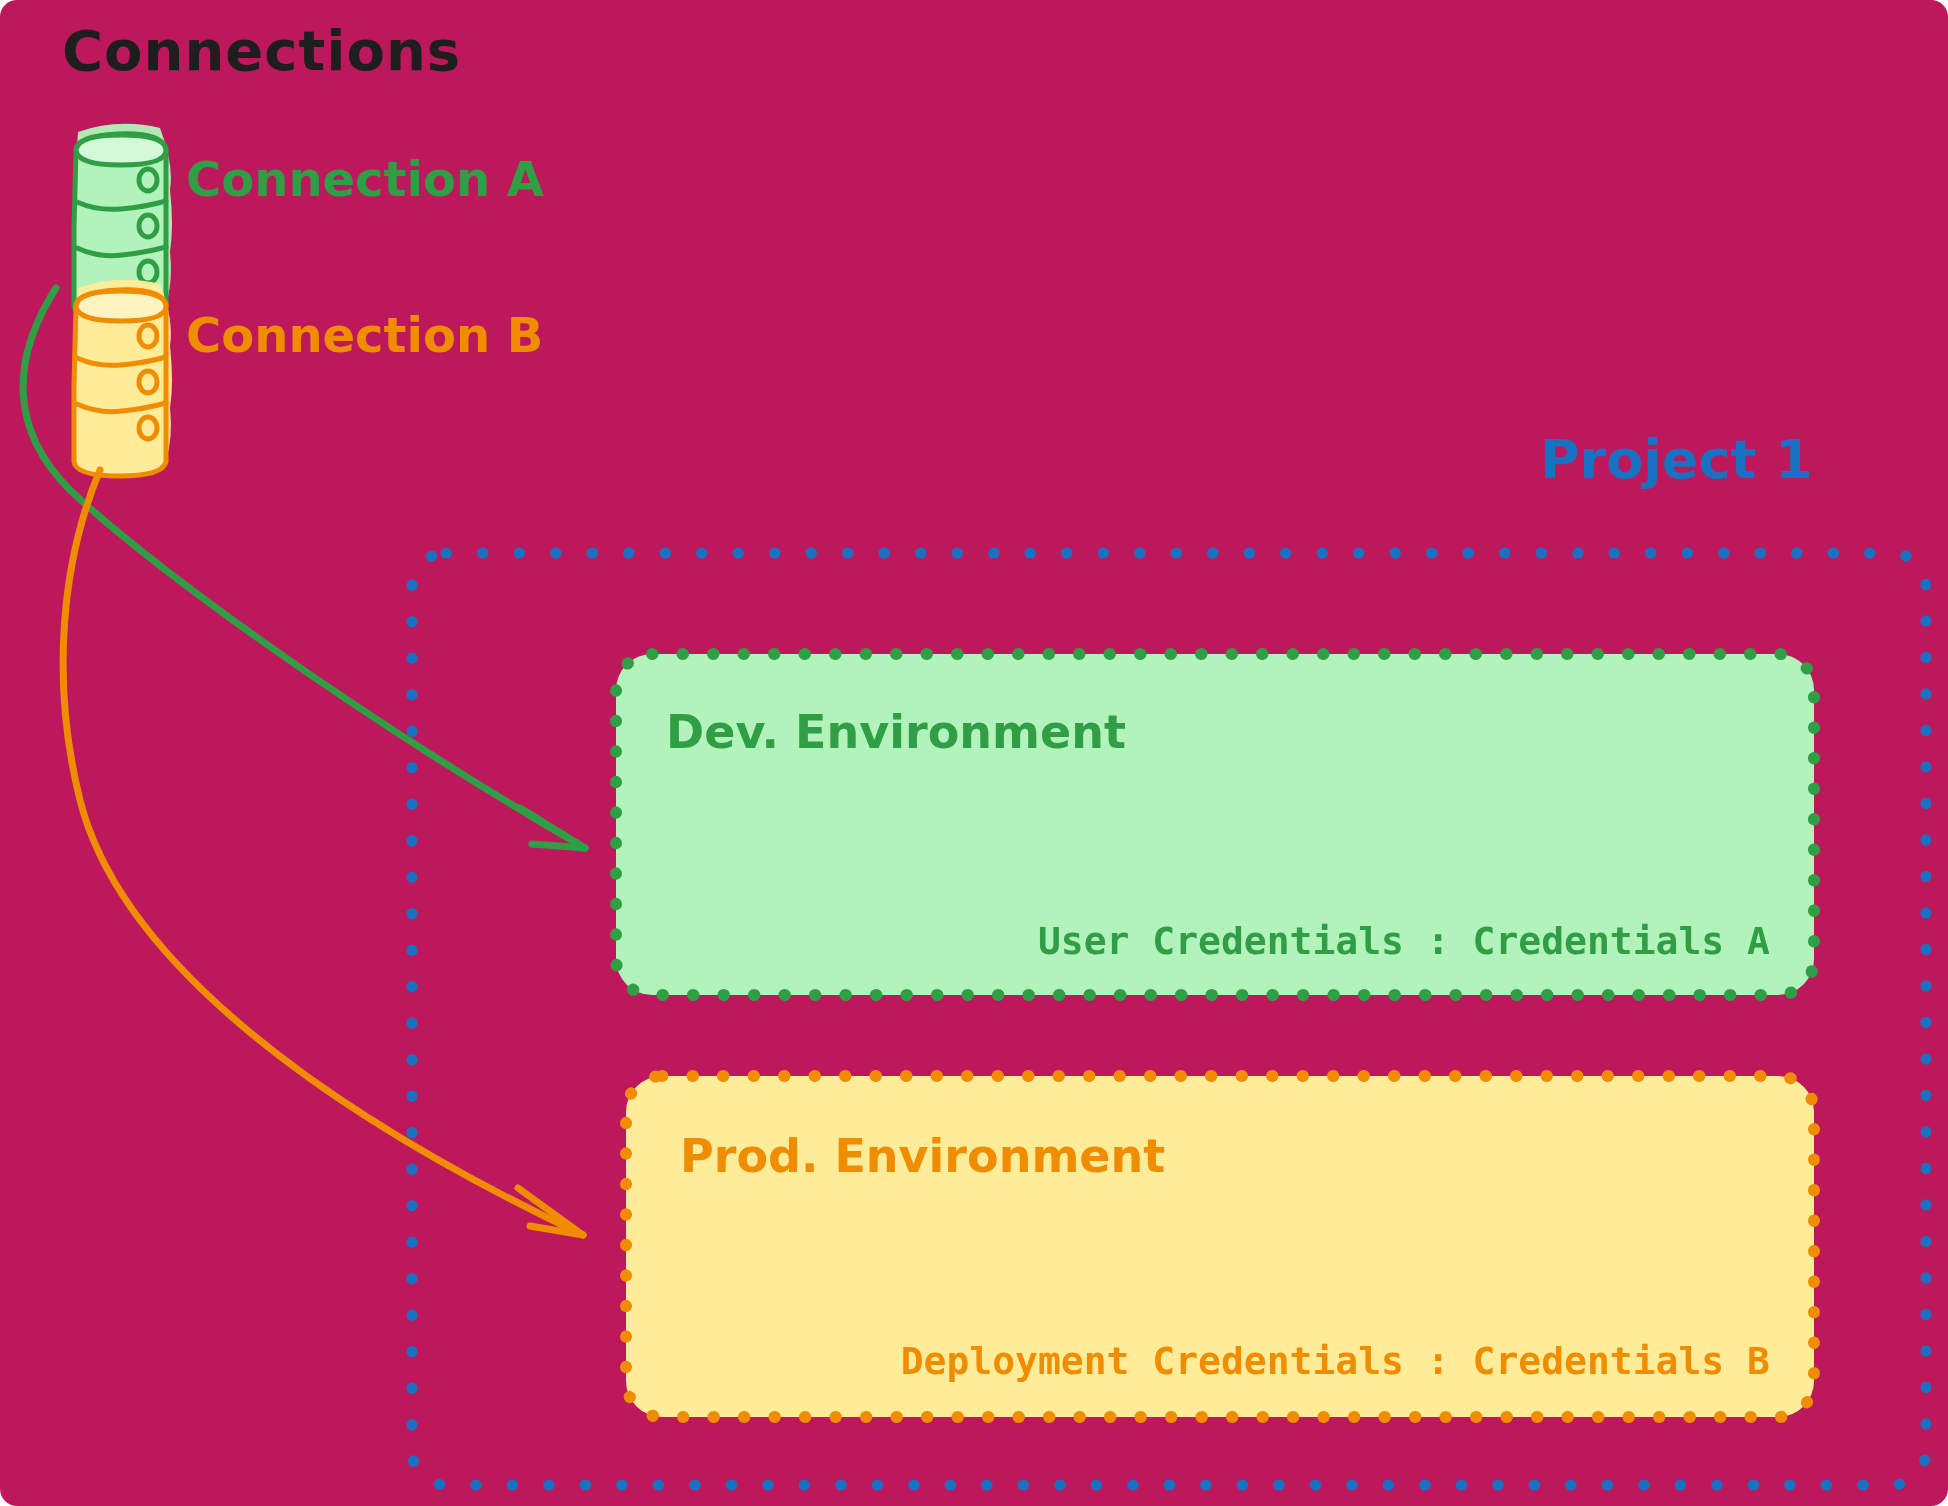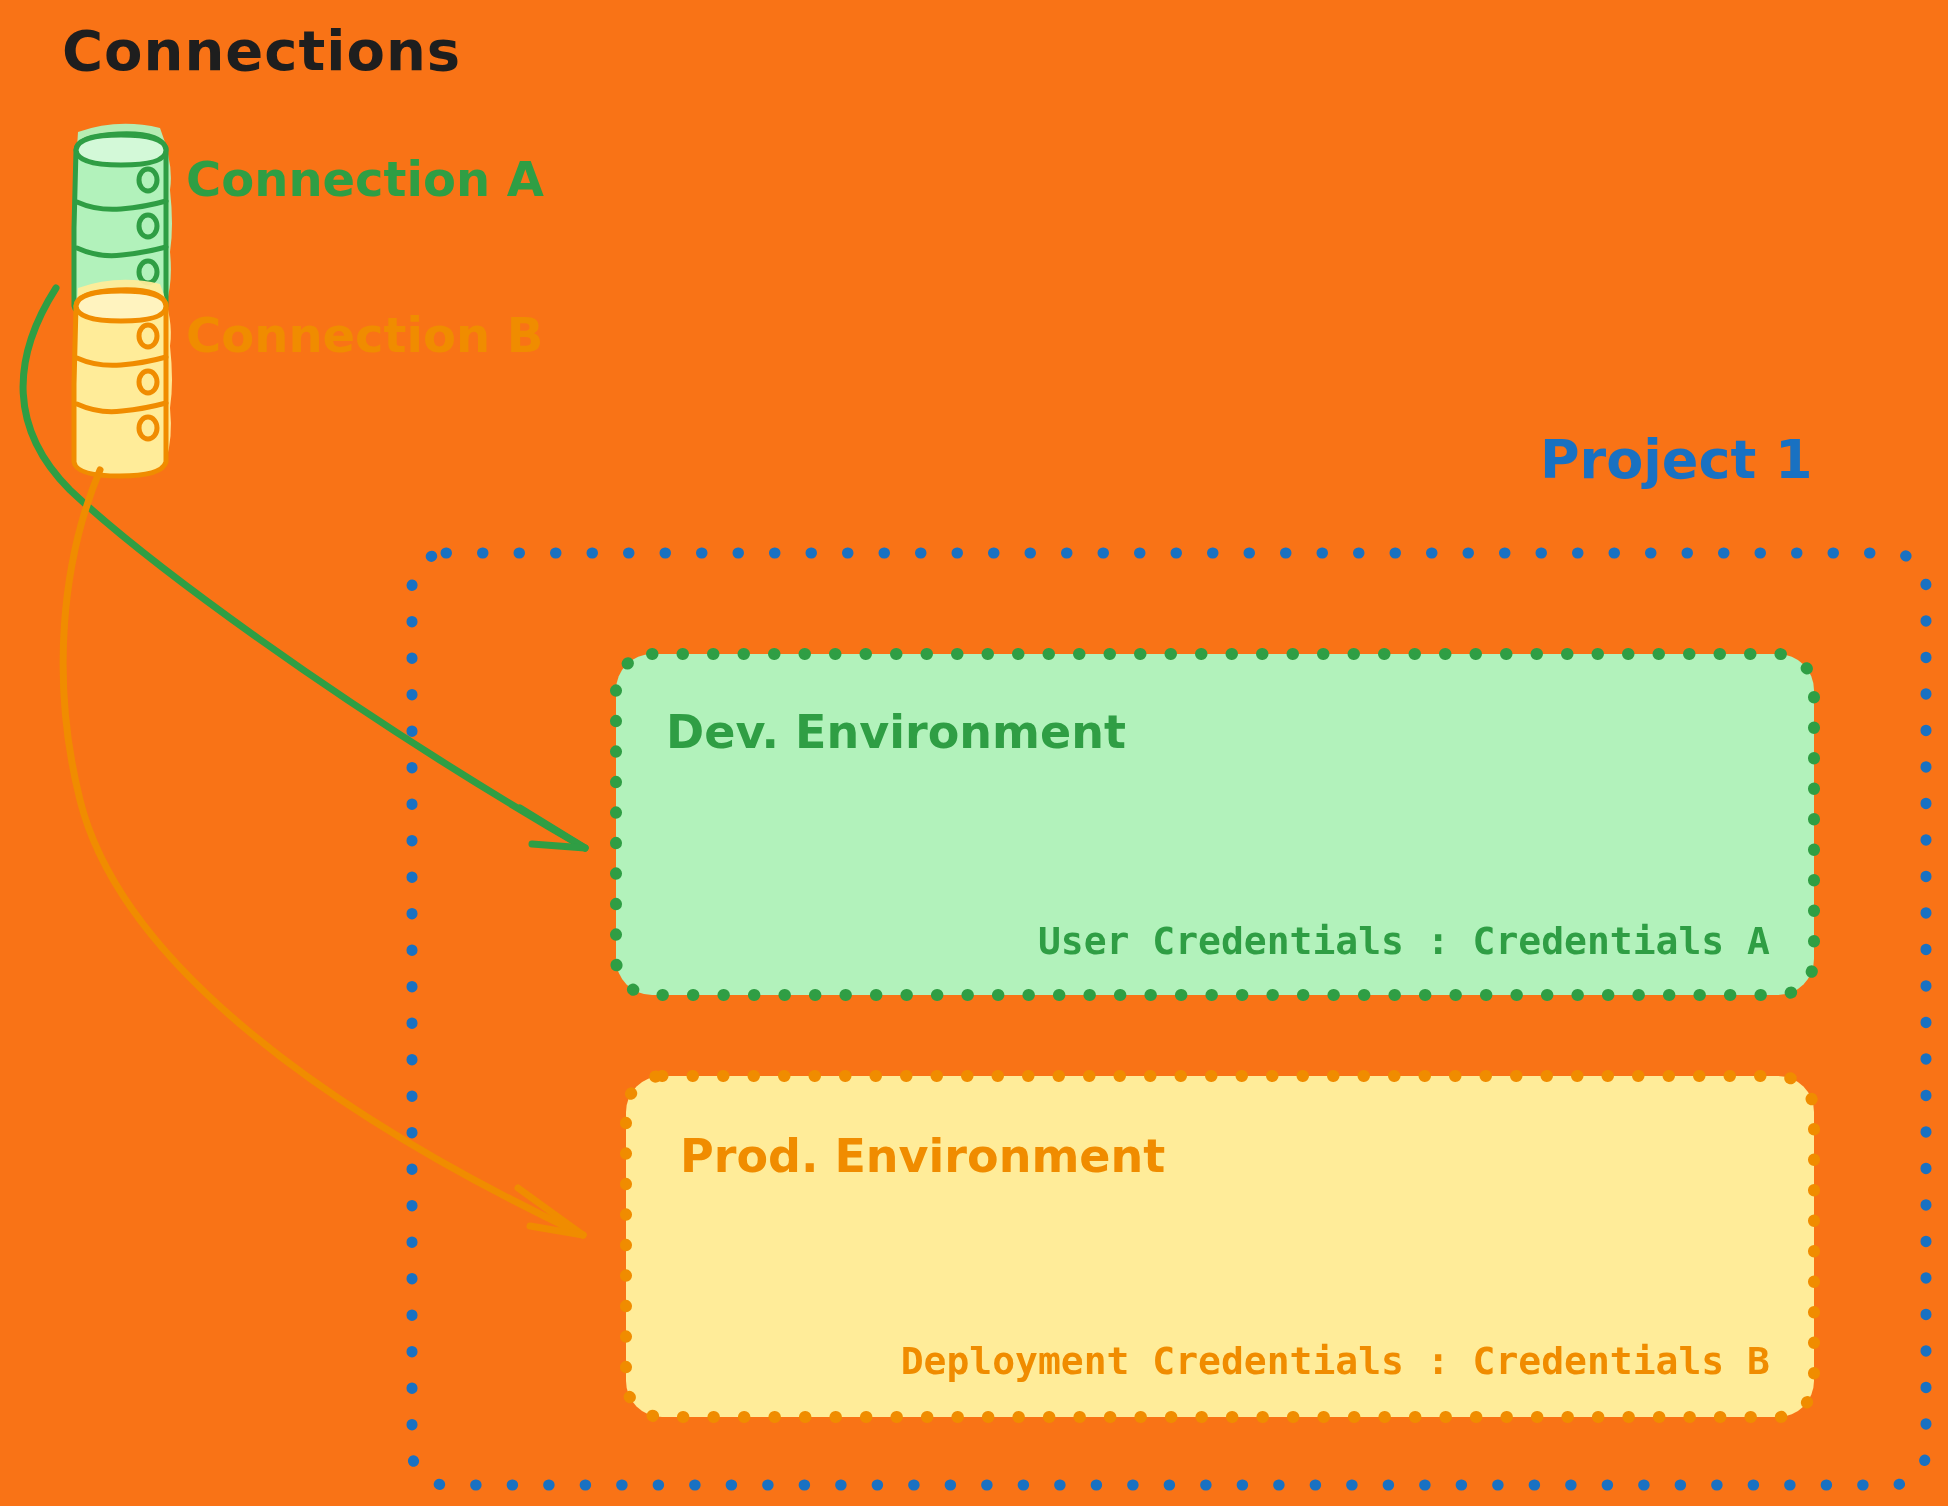--- a/index.html
+++ b/index.html
@@ -7,22 +7,23 @@
     padding: 0;
     background: #ffffff;
   }
   body {
     font-family: "DejaVu Sans", sans-serif;
   }
   #canvas {
     position: relative;
     width: 1948px;
     height: 1506px;
-    background: #f97316;
+    background: #be185d;
     overflow: hidden;
+    border-radius: 17px;
   }
   #diagram-svg {
     position: absolute;
     top: 0;
     left: 0;
     width: 1948px;
     height: 1506px;
   }
   .hand-title {
     font-family: "DejaVu Sans", sans-serif;

